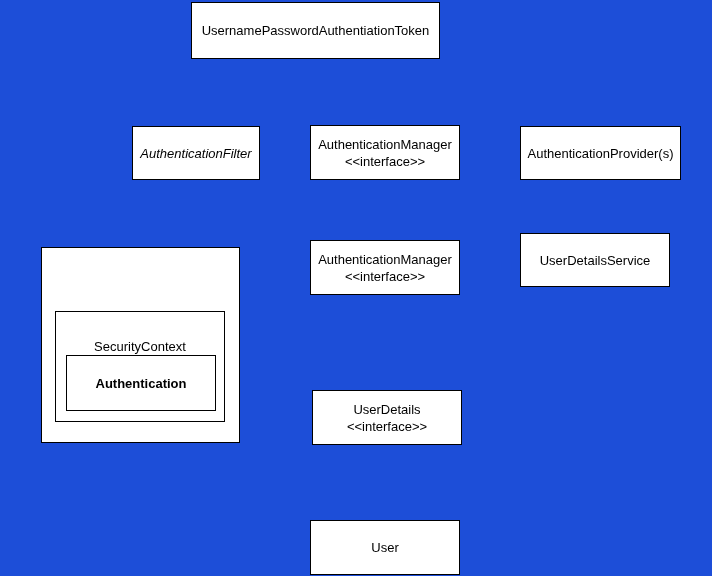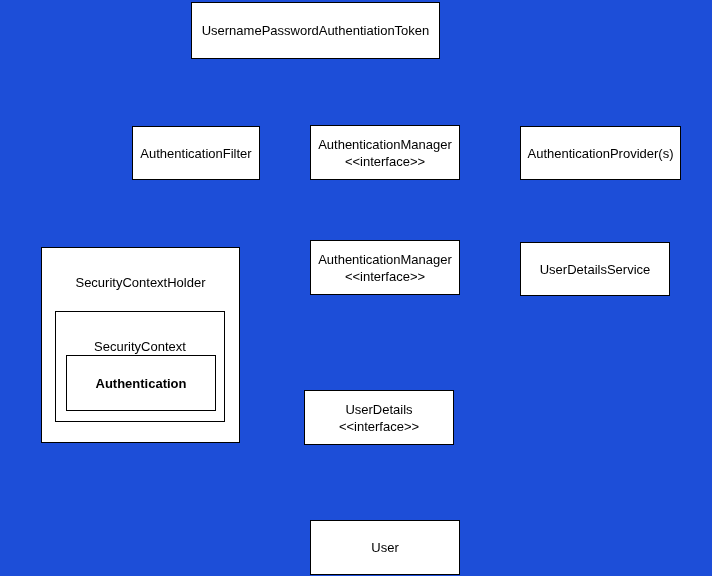--- a/index.html
+++ b/index.html
@@ -28,38 +28,38 @@
   }
   .container-node {
     justify-content: flex-start;
   }
   
   .n-token  { left: 191px; top: 2px;   width: 249px; height: 57px; }
   .n-filter { left: 132px; top: 126px; width: 128px; height: 54px; }
   .n-am1    { left: 310px; top: 125px; width: 150px; height: 55px; }
   .n-prov   { left: 520px; top: 126px; width: 161px; height: 54px; justify-content: center; }
   .n-am2    { left: 310px; top: 240px; width: 150px; height: 55px; }
-  .n-uds    { left: 520px; top: 242px; width: 150px; height: 54px; }
+  .n-uds    { left: 520px; top: 233px; width: 150px; height: 54px; }
   .n-sch    { left: 41px;  top: 247px; width: 199px; height: 196px; padding-top: 26px; }
   .n-sc     { left: 13px;  top: 63px;  width: 170px; height: 111px; padding-top: 26px; }
   .n-auth   { left: 10px;  top: 43px;  width: 150px; height: 56px; }
-  .n-ud     { left: 304px; top: 390px; width: 150px; height: 55px; text-align: center; }
+  .n-ud     { left: 312px; top: 390px; width: 150px; height: 55px; text-align: center; }
   .n-user   { left: 310px; top: 520px; width: 150px; height: 55px; text-align: center; }
   .node-label, .node-stereotype { display: block; }
 </style>
 </head>
 <body>
 
 <div id="canvas" style="background: #1d4ed8;">
 
   <div class="node n-token" style="background: rgb(255, 255, 255); border-color: rgb(0, 0, 0); color: rgb(0, 0, 0);">
     <span class="node-label">UsernamePasswordAuthentiationToken</span>
   </div>
 
-  <div class="node n-filter" style="background: rgb(255, 255, 255); border-color: rgb(0, 0, 0); color: rgb(0, 0, 0);">
+  <div class="node n-filter" style="background: rgb(255, 255, 255); border-color: rgb(0, 0, 0); color: rgb(0, 0, 0); font-style: italic;">
     <span class="node-label">AuthenticationFilter</span>
   </div>
 
   <div class="node n-am1" style="background: rgb(255, 255, 255); border-color: rgb(0, 0, 0); color: rgb(0, 0, 0);">
     <span class="node-label">AuthenticationManager</span>
     <span class="node-stereotype">&lt;&lt;interface&gt;&gt;</span>
   </div>
 
   <div class="node n-prov" style="background: rgb(255, 255, 255); border-color: rgb(0, 0, 0); color: rgb(0, 0, 0);">
     <span class="node-label">AuthenticationProvider(s)</span>
@@ -68,21 +68,20 @@
   <div class="node n-am2" style="background: rgb(255, 255, 255); border-color: rgb(0, 0, 0); color: rgb(0, 0, 0);">
     <span class="node-label">AuthenticationManager</span>
     <span class="node-stereotype">&lt;&lt;interface&gt;&gt;</span>
   </div>
 
   <div class="node n-uds" style="background: rgb(255, 255, 255); border-color: rgb(0, 0, 0); color: rgb(0, 0, 0);">
     <span class="node-label">UserDetailsService</span>
   </div>
 
   <div class="node container-node n-sch" style="background: rgb(255, 255, 255); border-color: rgb(0, 0, 0); color: rgb(0, 0, 0);">
-    <span class="node-label">SecurityContextHolder</span>
     <div class="node container-node n-sc" style="background: rgb(255, 255, 255); border-color: rgb(0, 0, 0); color: rgb(0, 0, 0);">
       <span class="node-label">SecurityContext</span>
       <div class="node n-auth" style="background: rgb(255, 255, 255); border-color: rgb(0, 0, 0); color: rgb(0, 0, 0); font-weight: bold;">
         <span class="node-label">Authentication</span>
       </div>
     </div>
   </div>
 
   <div class="node n-ud" style="background: rgb(255, 255, 255); border-color: rgb(0, 0, 0); color: rgb(0, 0, 0);">
     <span class="node-label">UserDetails</span>

